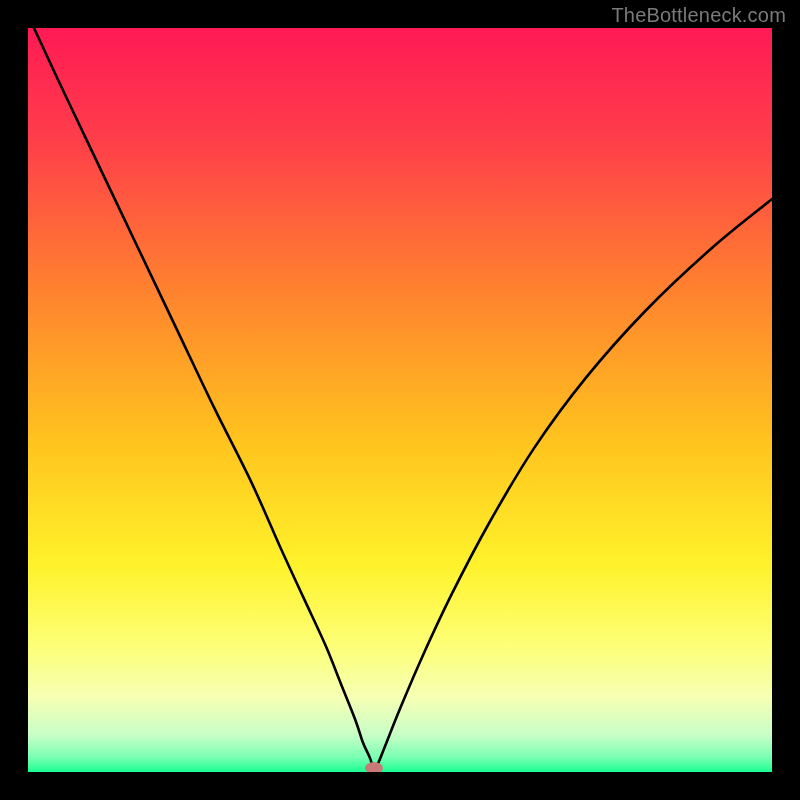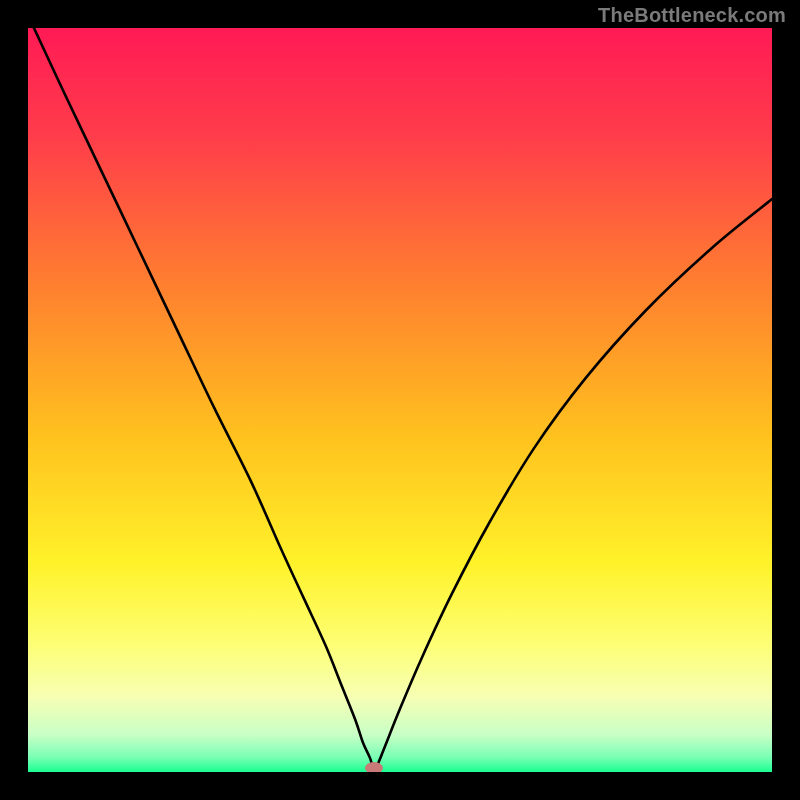--- a/index.html
+++ b/index.html
@@ -15,21 +15,21 @@
     width: 800px;
     height: 800px;
     background: #000;
   }
   .watermark {
     position: absolute;
     top: 4px;
     right: 14px;
     color: #7a7a7a;
     font-size: 20px;
-    font-weight: 700;
+    font-weight: 400;
     letter-spacing: 0.2px;
     z-index: 10;
   }
   .plot-area {
     position: absolute;
     left: 28px;
     top: 28px;
     width: 744px;
     height: 744px;
     overflow: hidden;

